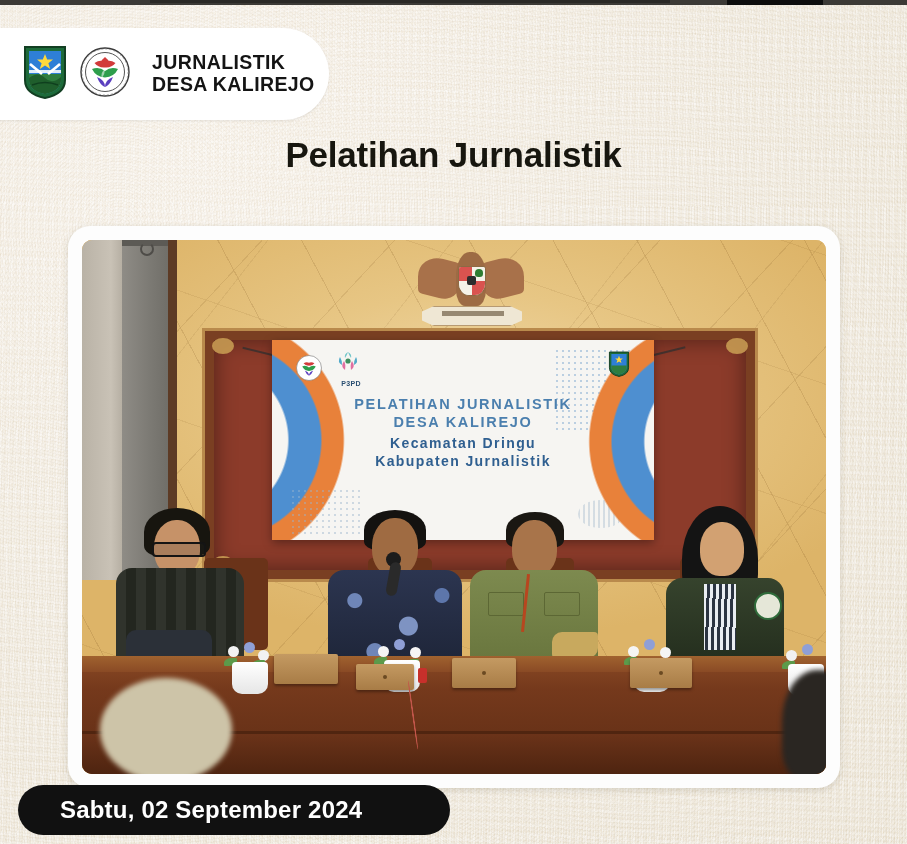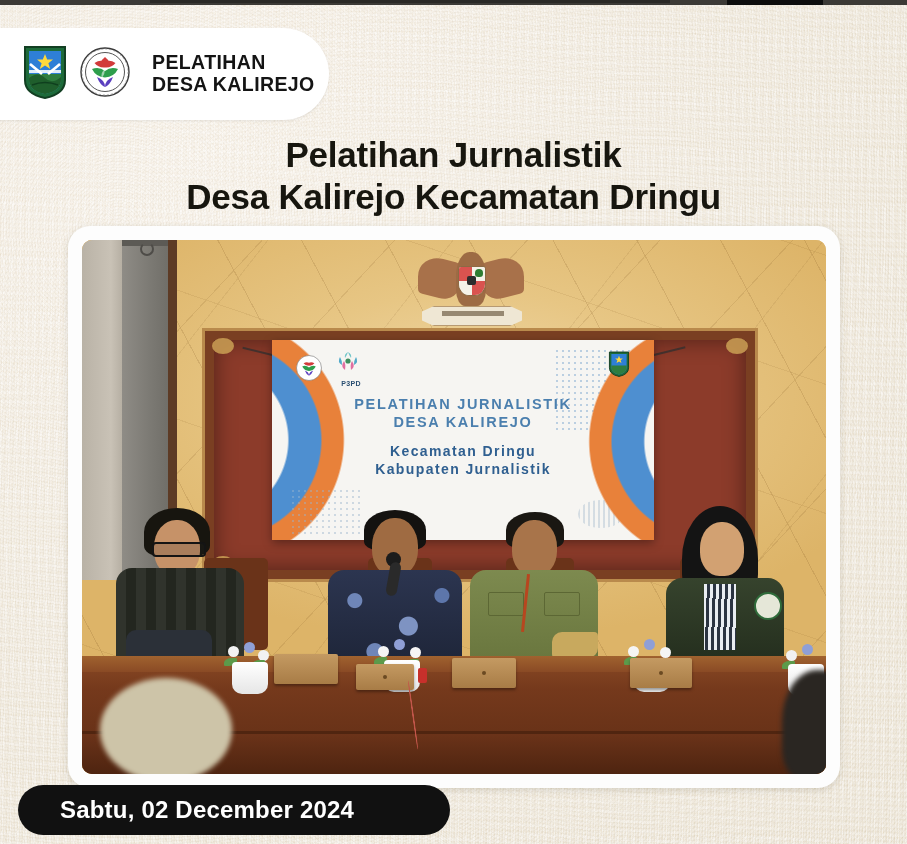--- a/index.html
+++ b/index.html
@@ -145,21 +145,21 @@
   .banner-dots2{position:absolute;left:18px;bottom:6px;width:70px;height:46px;opacity:.45;
     background-image:radial-gradient(#9ab4cd 1px, transparent 1.1px);background-size:6px 6px;}
   .bn-logos{position:absolute;left:24px;top:10px;display:flex;gap:12px;align-items:center;z-index:3;}
   .bn-logo-r{position:absolute;right:24px;top:10px;z-index:3;}
   .p3pd{width:34px;text-align:center;}
   .p3pd-mark{height:22px;display:block;}
   .p3pd-txt{font-size:7px;font-weight:bold;color:#2a4f72;letter-spacing:.3px;}
   .bn-text{position:absolute;left:0;right:0;top:56px;text-align:center;z-index:3;}
   .bn-l1{font-size:14.5px;font-weight:bold;color:#4b7fae;letter-spacing:1.7px;line-height:1.22;}
   .bn-l2{font-size:14.5px;font-weight:bold;color:#4b7fae;letter-spacing:1.7px;line-height:1.22;}
-  .bn-l3{font-size:14px;font-weight:bold;color:#2f5f90;letter-spacing:1.4px;margin-top:12px;line-height:1.28;}
+  .bn-l3{font-size:14px;font-weight:bold;color:#2f5f90;letter-spacing:1.4px;margin-top:4px;line-height:1.28;}
   .bn-l4{font-size:14px;font-weight:bold;color:#2f5f90;letter-spacing:1.4px;line-height:1.28;}
   .bn-wm{position:absolute;right:30px;bottom:12px;width:46px;height:28px;opacity:.25;
      background:repeating-linear-gradient(90deg,#6f93b4 0 2px,transparent 2px 5px);border-radius:50%;}
   .bn-rope{position:absolute;height:2px;background:#2f2f2f;opacity:.75;}
 
   
   .table{position:absolute;left:0;right:0;bottom:0;height:118px;background:linear-gradient(180deg,#8a4a25 0%,#75391c 28%,#5e2c14 100%);}
   .table-top{position:absolute;left:0;right:0;top:0;height:16px;background:linear-gradient(180deg,#a0622f,#8a4a25);}
   .table-skirt{position:absolute;left:0;right:0;bottom:0;height:40px;background:linear-gradient(180deg,#6b3319,#4e2410);}
   .table-line{position:absolute;left:0;right:0;bottom:40px;height:3px;background:#3f1d0c;opacity:.6;}
@@ -231,28 +231,27 @@
       <path d="M25 10 l3.6 3.6 -3.6 3.6 -3.6 -3.6 Z" fill="#d23b3b"></path>
       <path d="M14.5 16 q6 -4 10.5 -1 q4.5 -3 10.5 1 q-4 5 -10.5 4.4 q-6.5 .6 -10.5 -4.4 Z" fill="#d23b3b"></path>
       <path d="M12 22 q7 -3 13 2 q6 -5 13 -2 q-4 8 -13 8.6 q-9 -.6 -13 -8.6 Z" fill="#2e9e4c"></path>
       <path d="M17 30 q8 3 8 10 q0 -7 8 -10 q-3 8 -8 10 q-5 -2 -8 -10 Z" fill="#5a3fbf"></path>
       <path d="M25 22 q-5 4 -3 9 q3 -4 3 -9 Z" fill="#ffffff" opacity=".55"></path>
       <circle cx="25" cy="25" r="23" fill="none" stroke="#8a8a8a" stroke-width=".7" stroke-dasharray="2 2"></circle>
     </svg>
   </span>
 
   <div id="header-text">
-    <div>PELATIHAN</div>
+    <div>JURNALISTIK</div>
     <div>DESA KALIREJO</div>
   </div>
 </div>
 
 <div id="title">
   <span class="l1">Pelatihan Jurnalistik</span>
-  <span class="l2">Desa Kalirejo Kecamatan Dringu</span>
 </div>
 
 <div id="photo-frame">
   <div id="photo">
 
     <div class="wall"></div>
     <div class="wall-cracks"></div>
 
     <div class="curtain-a"></div>
     <div class="curtain-b"></div>
@@ -430,14 +429,14 @@
 
     <div class="cable" style="left:330px;top:440px;transform:rotate(-8deg);"></div>
 
     <div class="fg-head" style="left:18px;top:438px;width:132px;height:104px;background:#cdc4a8;"></div>
     <div class="fg-head" style="left:700px;top:430px;width:76px;height:112px;background:#2a2622;border-radius:46% 46% 30% 30%;"></div>
 
   </div>
 </div>
 
 <div id="date-badge">
-  <span id="date-text">Sabtu, 02 December 2024</span>
+  <span id="date-text">Sabtu, 02 September 2024</span>
 </div>
 
 </body></html>

